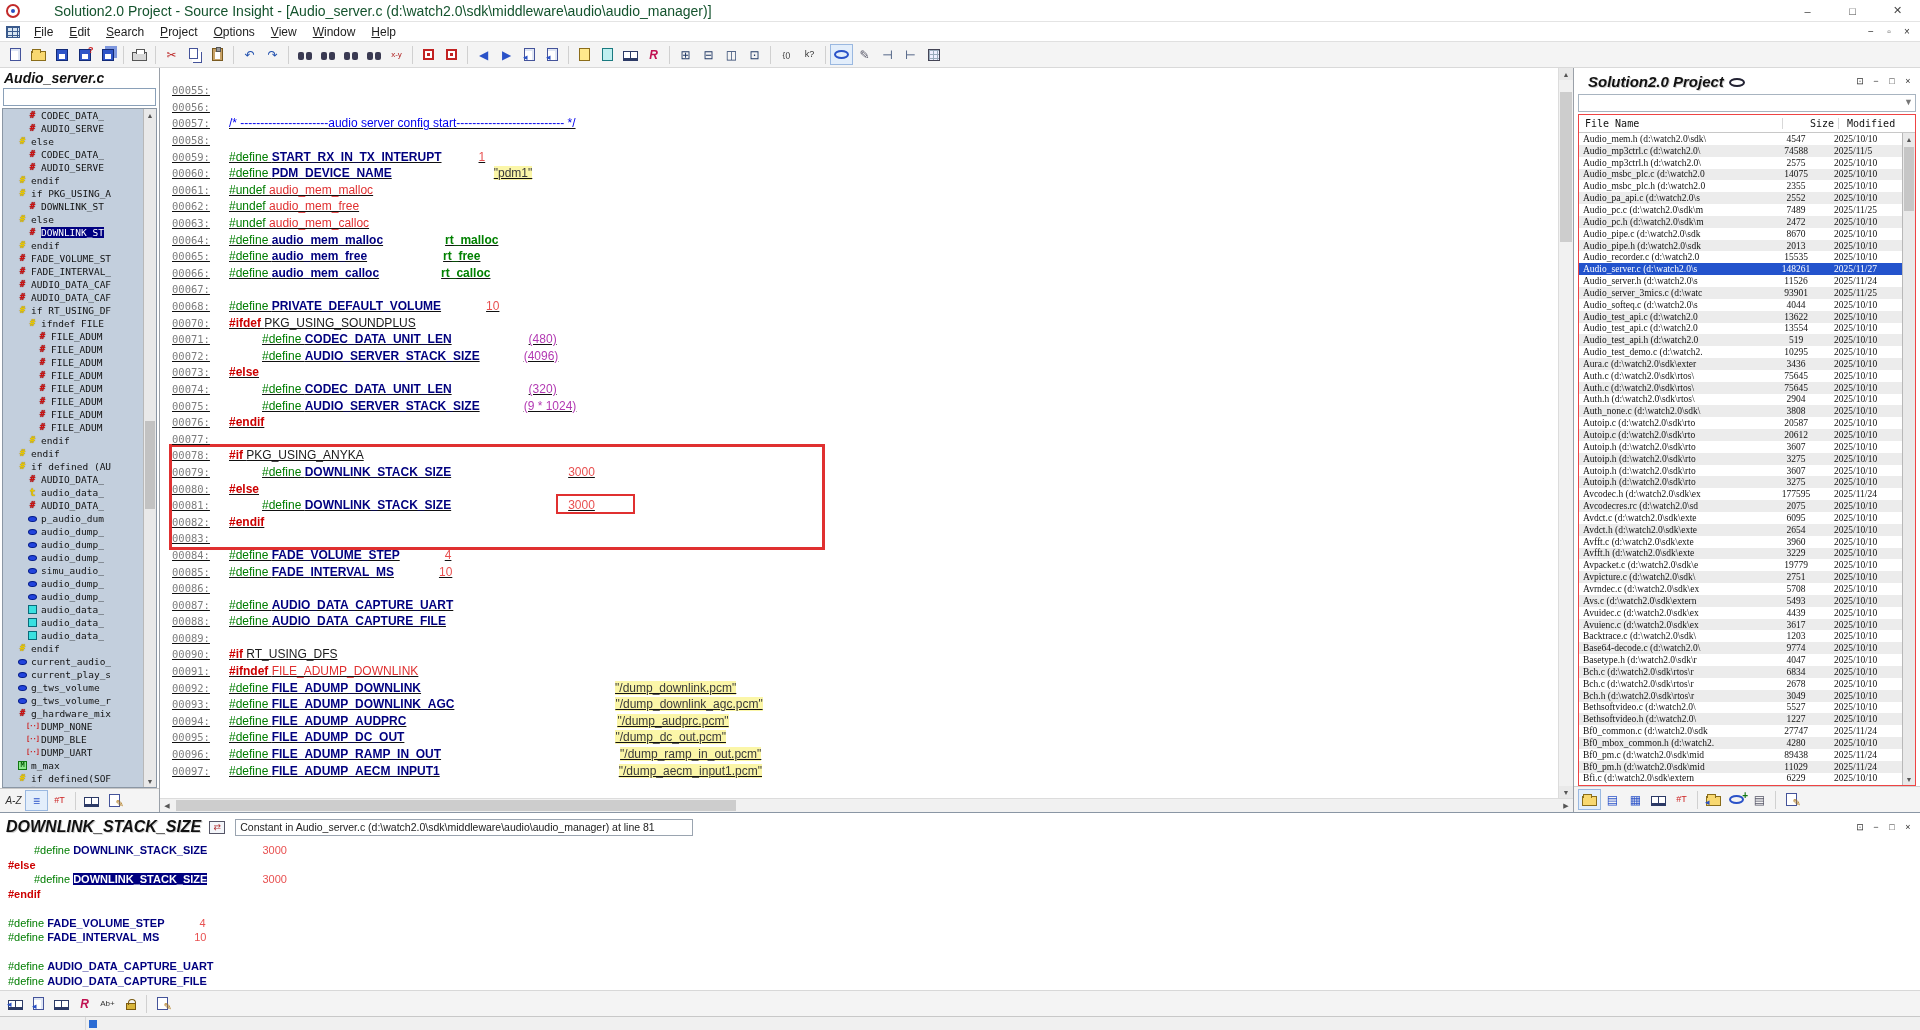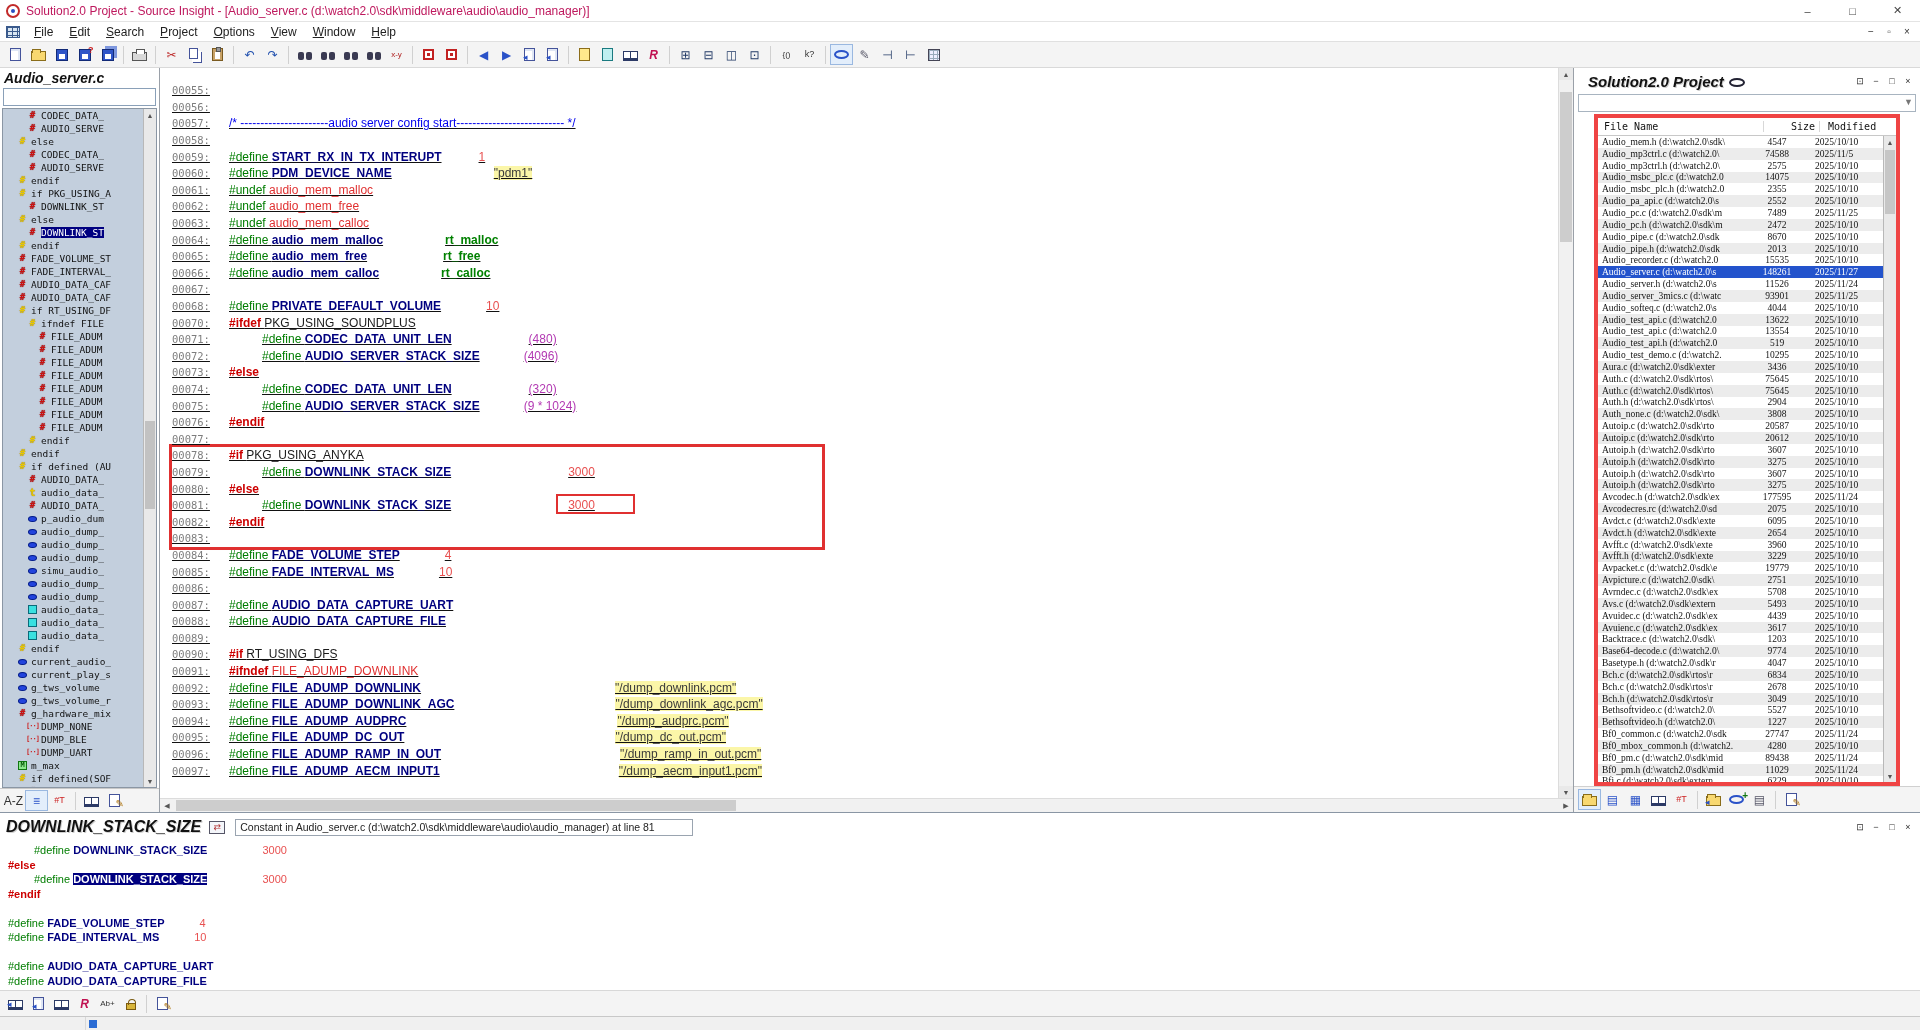--- a/index.html
+++ b/index.html
@@ -4,21 +4,21 @@
 <style>
   * { margin:0; padding:0; box-sizing:border-box; }
   html,body { width:1920px; height:1030px; overflow:hidden; }
   body { font-family:"Liberation Sans",sans-serif; background:#f0f0f0; color:#111; }
   .app { width:1920px; height:1030px; display:flex; flex-direction:column; background:#f0f0f0; }
 
   
   .titlebar { height:22px; background:#ffffff; display:flex; align-items:center; padding-left:6px; border-bottom:1px solid #e4e4e4; }
   .app-icon { width:14px; height:14px; border-radius:50%; border:2px solid #c22a2a; background:#fff; position:relative; margin-right:6px; flex:0 0 auto;}
   .app-icon::after { content:""; position:absolute; left:3px; top:3px; width:4px; height:4px; background:#2a4fc2; border-radius:50%; }
-  .title-text { font-size:12px; color:#be185d; white-space:nowrap; }
+  .title-text { font-size:14px; color:#14532d; white-space:nowrap;margin-left:28px; }
   .win-btns { margin-left:auto; display:flex; }
   .win-btn { width:45px; height:21px; display:flex; align-items:center; justify-content:center; font-size:11px; color:#444; }
 
   
   .menubar { height:20px; background:#ffffff; display:flex; align-items:center; padding-left:4px; border-bottom:1px solid #e0e0e0; font-size:12px; }
   .child-icon { width:14px; height:12px; background:#d9e6f2; border:1px solid #3a5a8c; margin:0 6px 0 2px;
     background-image:linear-gradient(#3a5a8c 1px, transparent 1px), linear-gradient(90deg,#3a5a8c 1px, transparent 1px);
     background-size:5px 4px; }
   .menu-item { padding:2px 8px; color:#222; }
   .menu-item u { text-decoration:underline; }
@@ -121,21 +121,21 @@
 
   
   .rightpanel { width:347px; border-left:1px solid #9aa0a8; display:flex; flex-direction:column; background:#fff; }
   .rp-header { height:24px; display:flex; align-items:center; padding:2px 4px 0 14px; }
   .rp-title { font-size:15px; font-weight:bold; font-style:italic; color:#111; text-shadow:1px 1px 0 #cfcfcf; white-space:nowrap; }
   .rp-logo { width:16px; height:9px; border:2px solid #223; border-radius:50%; margin-left:5px; position:relative; top:1px; }
   .panel-btns { margin-left:auto; display:flex; }
   .panel-btn { width:16px; height:14px; display:flex; align-items:center; justify-content:center; font-size:9px; color:#333; }
   .rp-combo { height:18px; margin:2px 4px; border:1px solid #a8b4c0; background:#fff; position:relative; }
   .rp-combo .chev { position:absolute; right:2px; top:2px; font-size:9px; color:#777; }
-  .filelist-wrap { flex:1; position:relative; border:4px solid #ef4444; margin:0 20px; overflow:hidden; }
+  .filelist-wrap { flex:1; position:relative; border:1px solid #ef4444; margin:0 4px; overflow:hidden; }
   .fl-header { height:18px; display:flex; font-family:"DejaVu Sans Mono",monospace; font-size:10px; border-bottom:1px solid #c8c8c8; background:#fff; align-items:center; }
   .fl-header .c-name { flex:1; padding-left:6px; border-right:1px solid #d8d8d8; }
   .fl-header .c-size { width:56px; text-align:right; padding-right:4px; border-right:1px solid #d8d8d8; }
   .fl-header .c-mod { width:76px; padding-left:8px; }
   .fl-rows { position:absolute; left:0; right:13px; top:18px; bottom:0; }
   .fl-row { height:11.85px; display:flex; font-family:Liberation Serif, serif; font-size:9.5px; align-items:center; white-space:nowrap; }
   .fl-row:nth-child(even) { background:#ececec; }
   .fl-row .c-name { flex:1; padding-left:4px; overflow:hidden; }
   .fl-row .c-size { width:56px; text-align:center; padding-right:4px; flex:0 0 auto; }
   .fl-row .c-mod { width:76px; padding-left:8px; flex:0 0 auto; }
@@ -569,21 +569,21 @@
             </div>
           </div>
         <div class="tree-scrollbar">
           <div class="sb-arrow up">▲</div>
           <div class="thumb"></div>
           <div class="sb-arrow down">▼</div>
         </div>
       </div>
       <div class="lp-toolbar" id="lp-toolbar">
           <span class="tbi">
-            <span class="g" style="color: rgb(51, 51, 51); font-size: 12px;">A-Z</span>
+            <span class="g" style="color: rgb(51, 51, 51); font-size: 10px; font-style: italic;">A-Z</span>
           </span>
           <span class="tbi pressed">
             <span class="g" style="color: rgb(42, 82, 200);">≡</span>
           </span>
           <span class="tbi">
             <span class="g" style="color: rgb(204, 34, 34); font-size: 9px;">#T</span>
           </span>
           <span class="tb-sep"></span>
           <span class="tbi">
             <span class="sh sh-book"></span>

